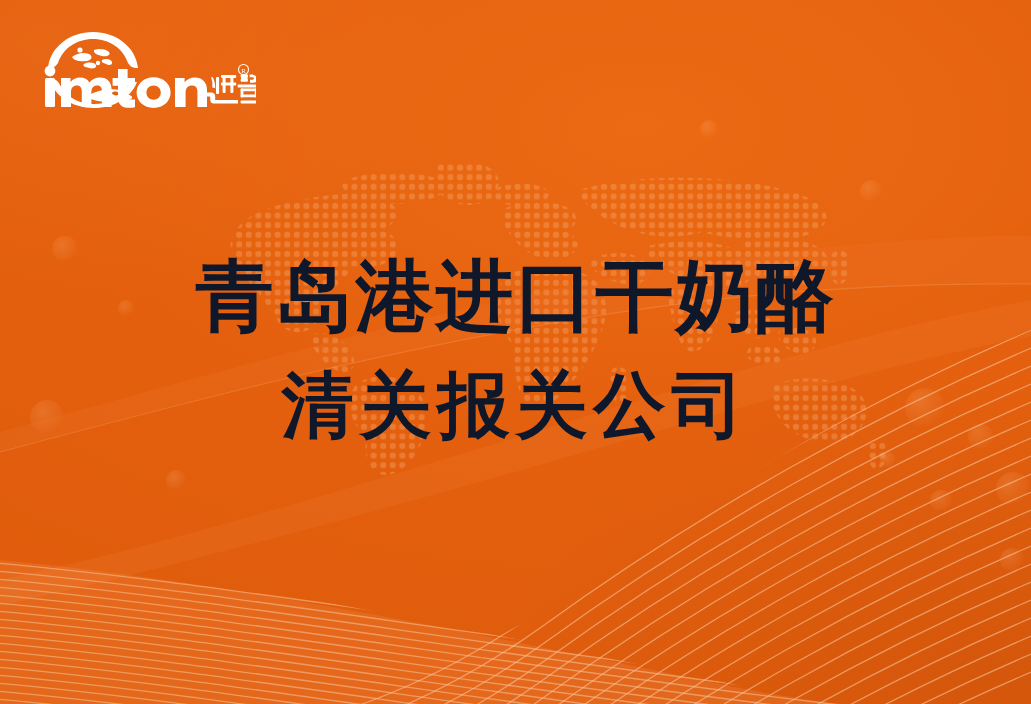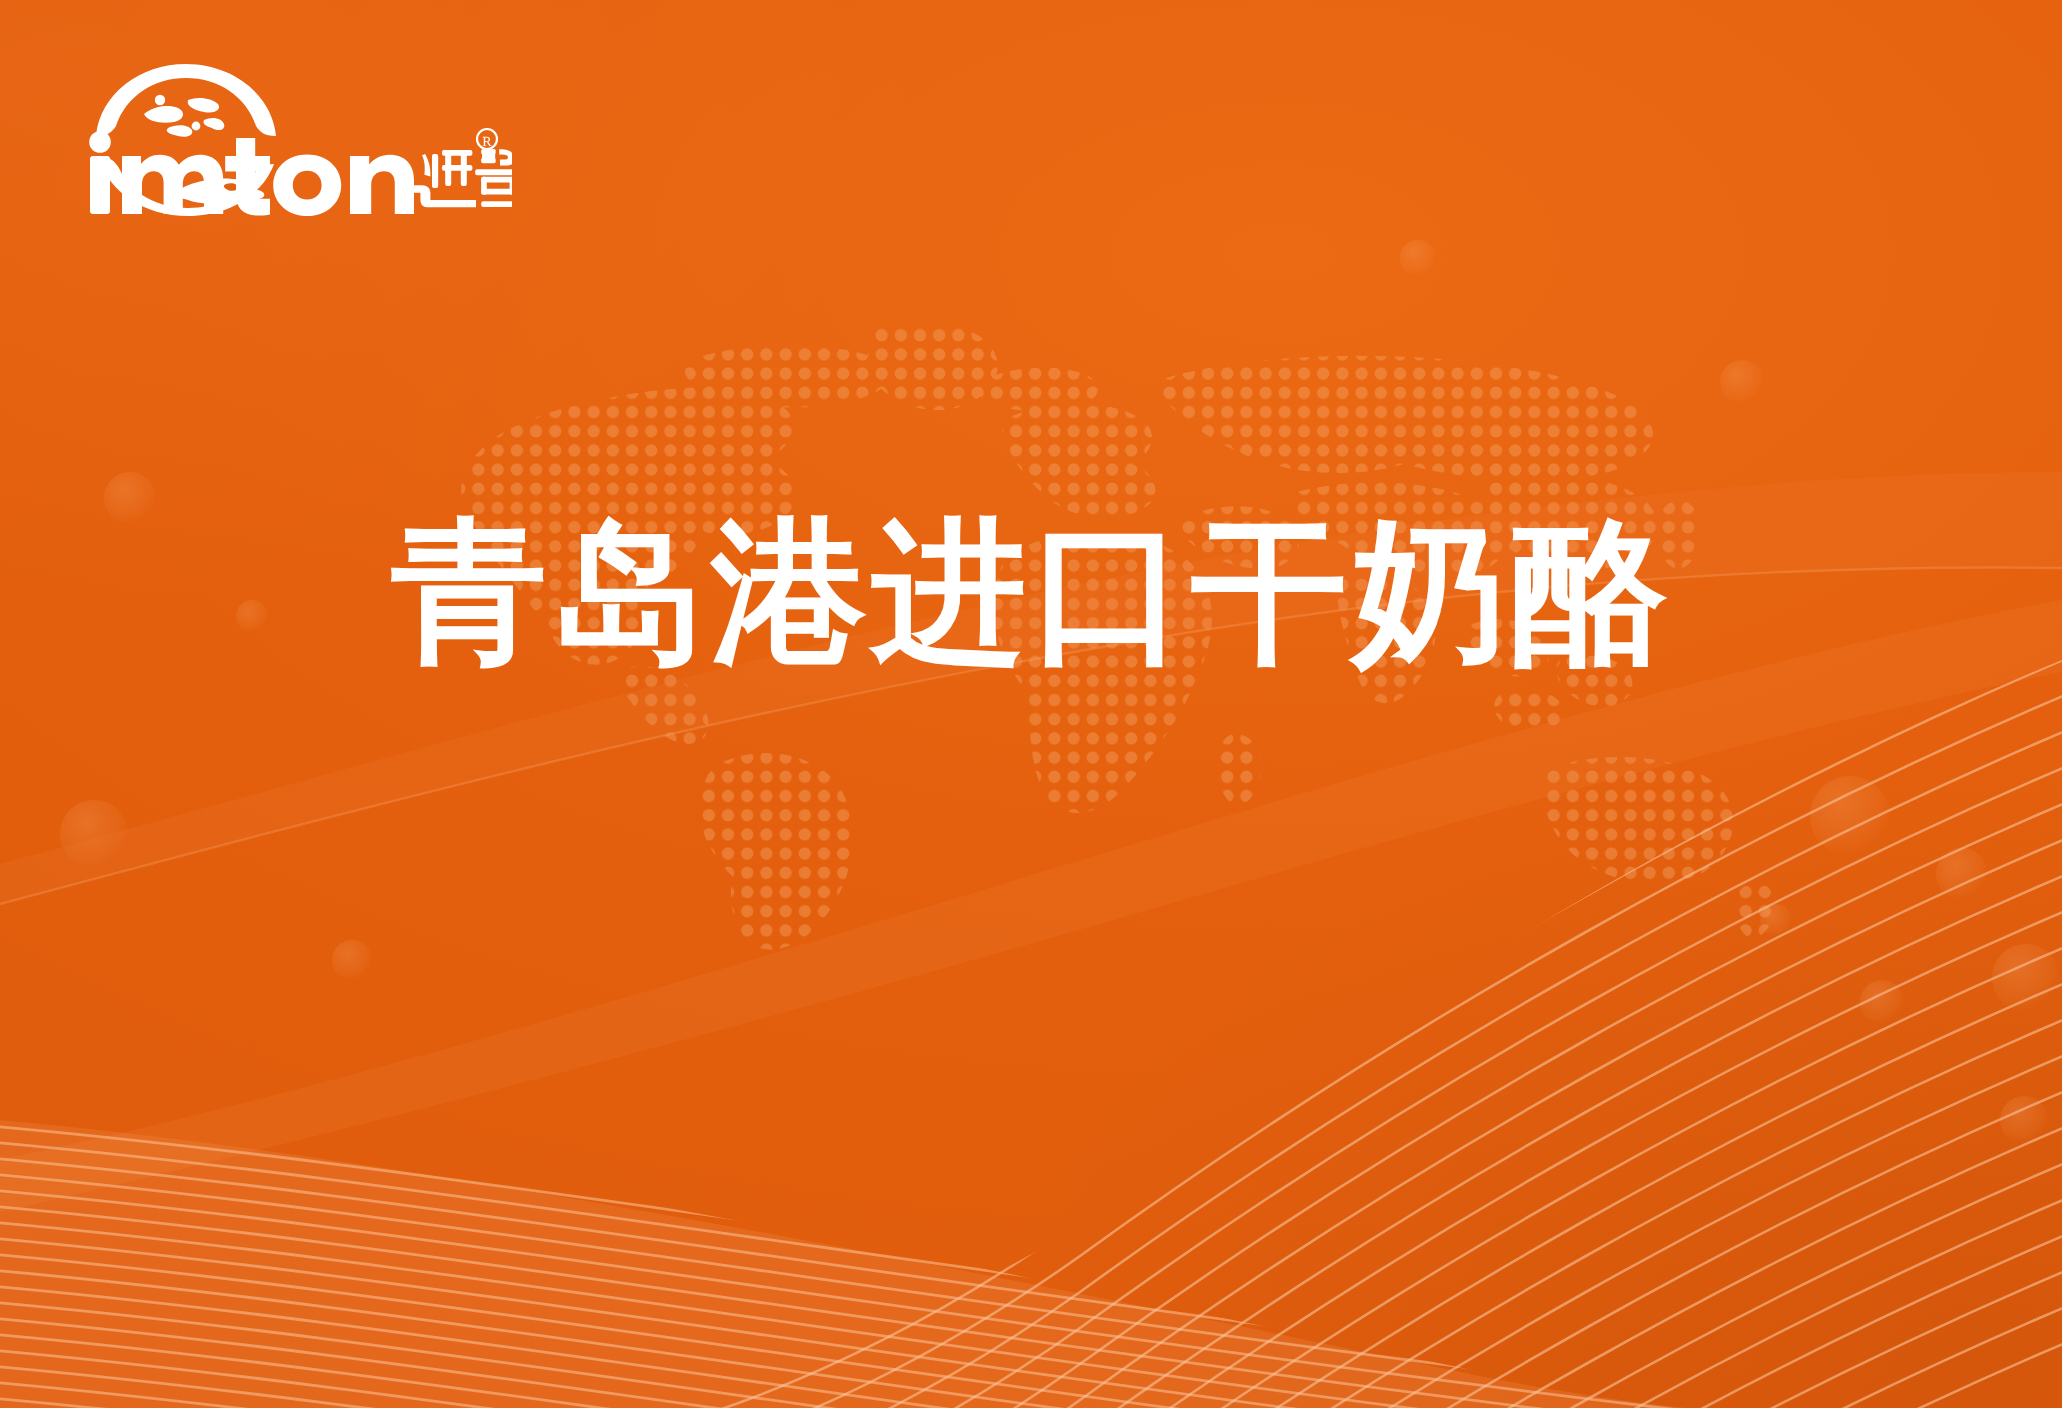--- a/index.html
+++ b/index.html
@@ -62,21 +62,21 @@
     position:absolute;
     left:0; right:0; top:248px;
     text-align:center;
     color:#ffffff;
     user-select:none;
   }
   .hl-line{
     display:block;
     font-family:"Liberation Sans","DejaVu Sans",sans-serif;
     font-weight:700;
-    color:#ffffff;
+    color:#0f172a;
     white-space:nowrap;
     text-rendering:geometricPrecision;
   }
   #hl-line-1{
     font-size:78px;
     line-height:96px;
     letter-spacing:2px;
   }
   #hl-line-2{
     font-size:72px;
@@ -355,15 +355,16 @@
         <g>
           <circle cx="207.5" cy="43.5" r="5" fill="none" stroke="#ffffff" stroke-width="1.1"></circle>
           <text x="207.5" y="47" font-family="'Liberation Serif',serif" font-size="7" fill="#ffffff" text-anchor="middle">R</text>
         </g>
       </g>
     </svg>
   </div>
 
   <div id="headline">
     <span class="hl-line" id="hl-line-1">青岛港进口干奶酪</span>
+    <span class="hl-line" id="hl-line-2">清关报关公司</span>
   </div>
 
 </div>
 
 </body></html>

